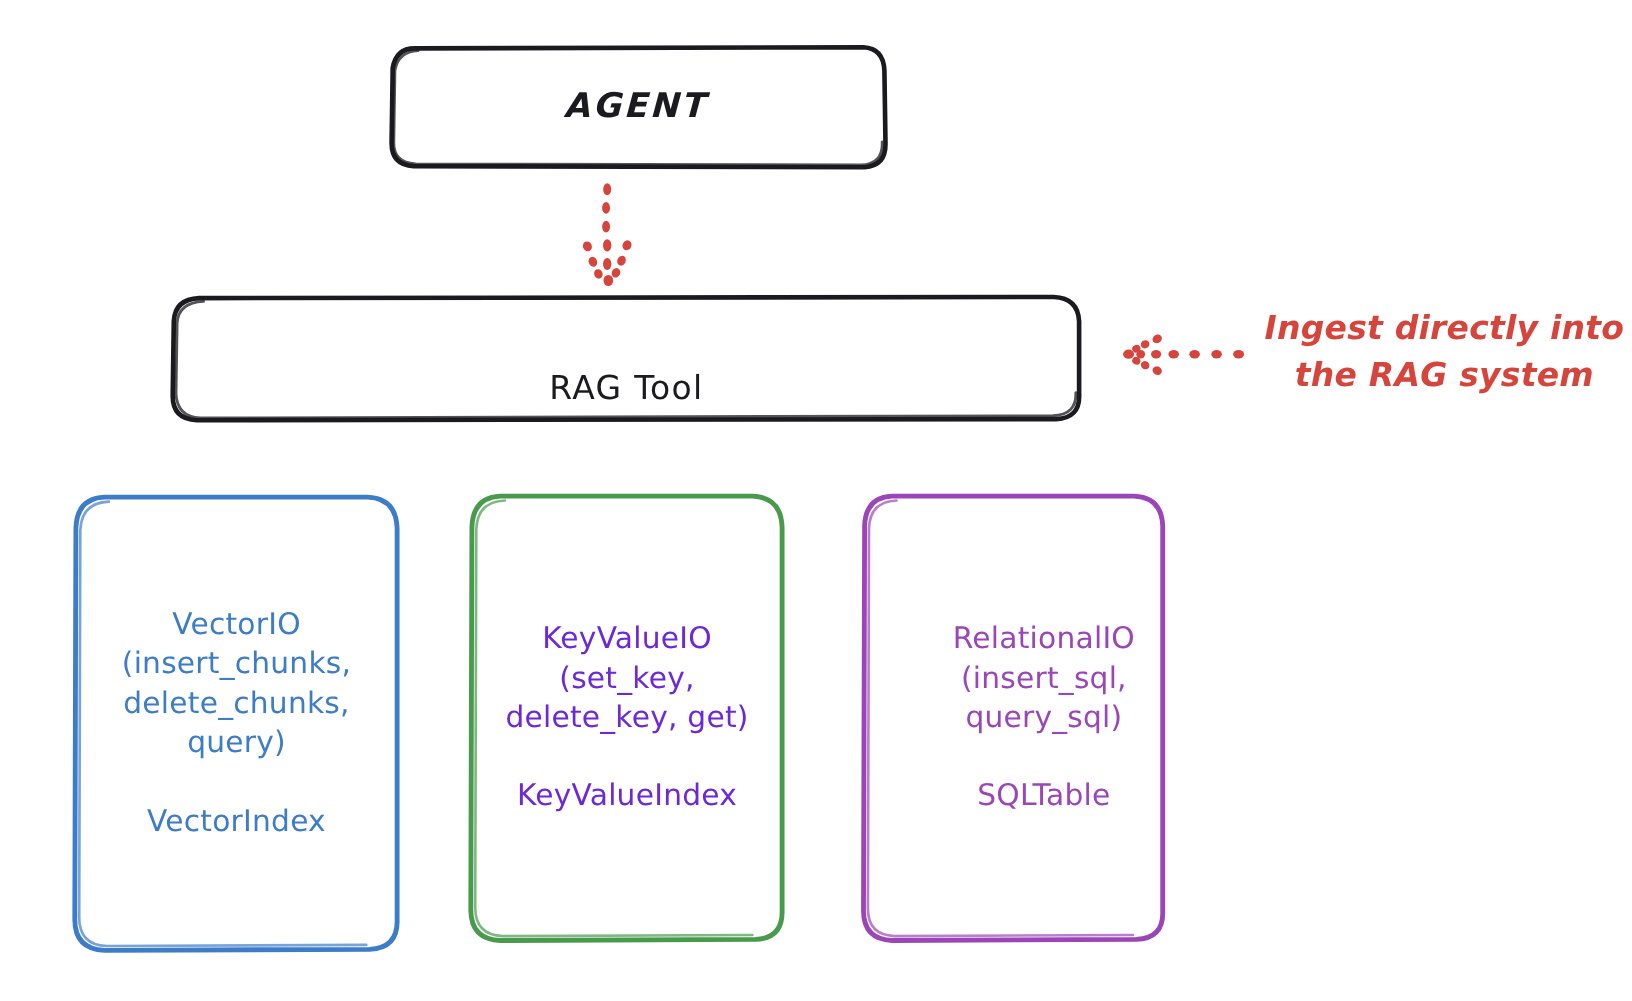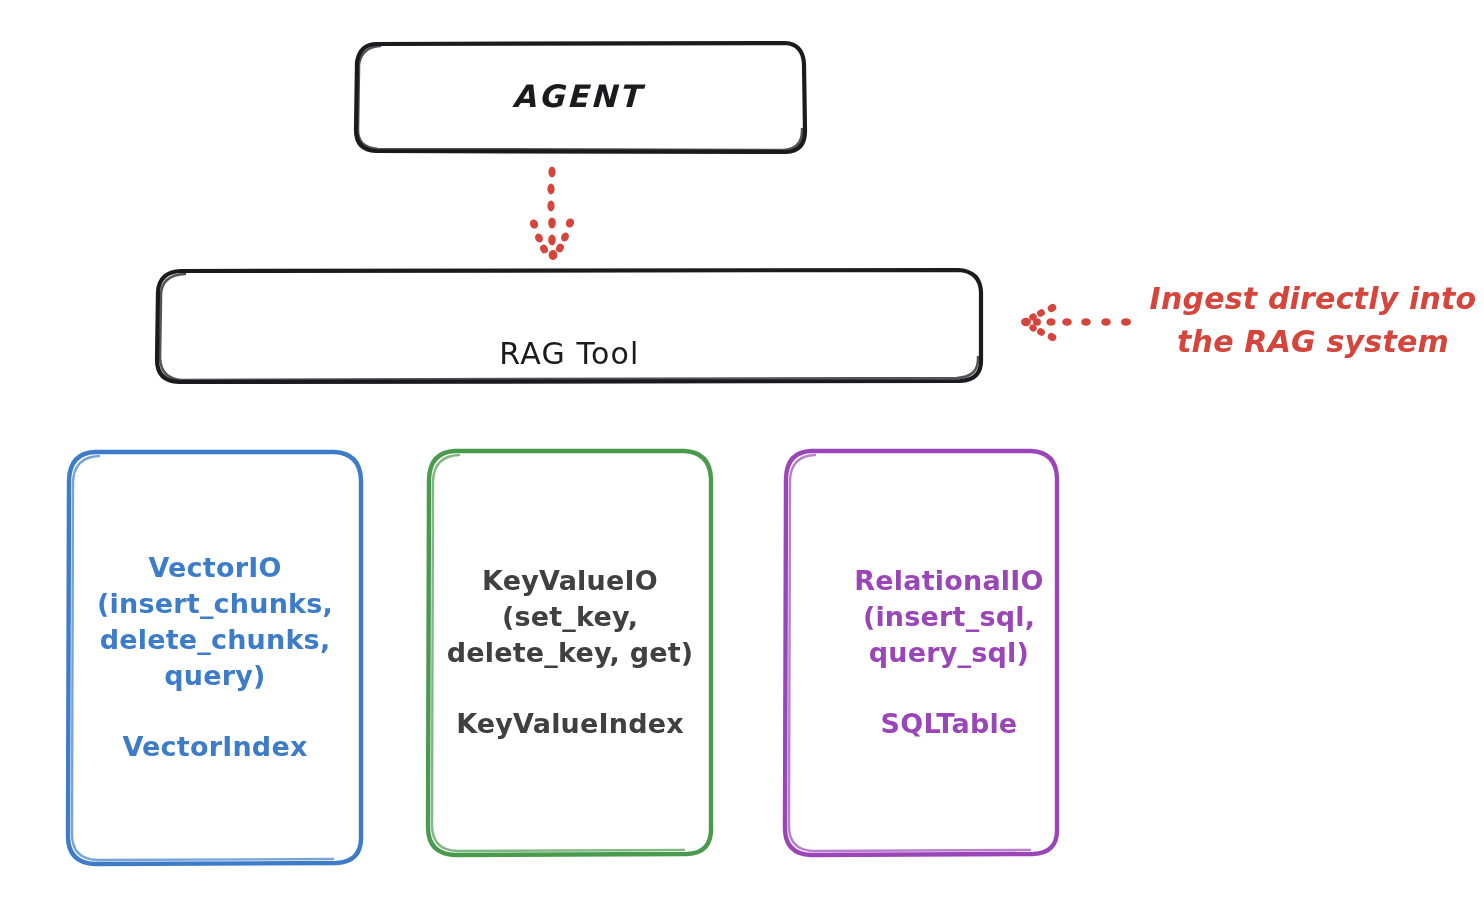--- a/index.html
+++ b/index.html
@@ -69,40 +69,40 @@
     font-family: "DejaVu Sans", sans-serif;
     font-weight: 400;
     font-size: 30px;
     letter-spacing: 1.2px;
     color: #1b1b1f;
   }
 
   
   .card .node-label {
     font-family: "DejaVu Sans", sans-serif;
-    font-weight: 700;
+    font-weight: 400;
     font-size: 27px;
     line-height: 1.33;
     letter-spacing: 0.2px;
   }
   #node-vectorio {
     left: 68px;
     top: 450px;
     width: 294px;
     height: 415px;
   }
   #node-vectorio .node-label { color: #3d7cc9; }
 
   #node-keyvalueio {
     left: 428px;
     top: 450px;
     width: 284px;
     height: 405px;
   }
-  #node-keyvalueio .node-label { color: #404040; }
+  #node-keyvalueio .node-label { color: #6d28d9; }
 
   #node-relationalio {
     left: 785px;
     top: 450px;
     width: 328px;
     height: 405px;
   }
   #node-relationalio .node-label { color: #9b46b8; }
 
   

